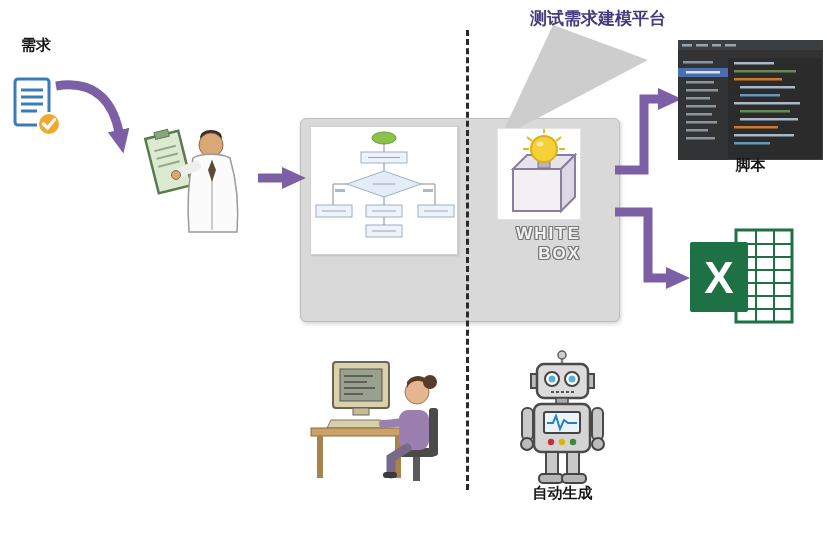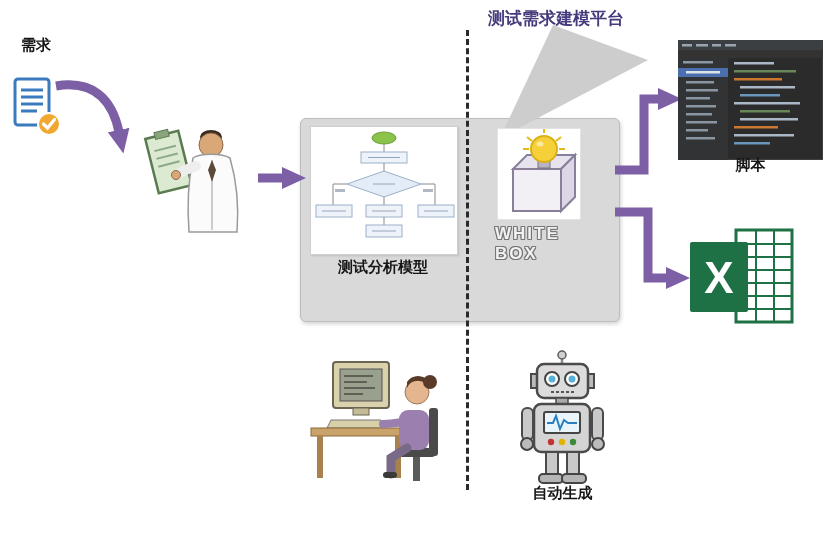--- a/index.html
+++ b/index.html
@@ -13,23 +13,23 @@
     background:#d9d9d9;border:1px solid #bdbdbd;border-radius:6px;
     box-shadow:1px 2px 4px rgba(0,0,0,0.18);
   }
   .panel{
     background:#ffffff;border:1px solid #cfcfcf;box-shadow:1px 1px 2px rgba(0,0,0,0.12);
   }
   .bulb-card{background:#ffffff;border:1px solid #e3e3e3;}
   .dashed-divider{
     width:0;border-left:3px dashed #2a2a2a;
   }
-  .title-line{font-size:17px;font-weight:bold;color:#453a7c;line-height:22px;white-space:nowrap;}
+  .title-line{font-size:17px;font-weight:bold;color:#453a7c;line-height:22px;white-space:nowrap;margin-left:42px;}
   .whitebox-text{
-    font-weight:bold;font-size:17px;letter-spacing:2px;line-height:20px;text-align:left;
+    font-weight:bold;font-size:17px;letter-spacing:2px;line-height:20px;text-align:right;
     color:#f2f2f2;
     text-shadow:1px 1px 0 #777,-1px -1px 0 #777,1px -1px 0 #777,-1px 1px 0 #777,0 1px 0 #777,0 -1px 0 #777,1px 0 0 #777,-1px 0 0 #777;
   }
   .strategy-text{font-weight:bold;font-size:15px;line-height:19px;text-align:center;color:#111;}
   svg{display:block;}
 </style>
 </head>
 <body>
 
 <div id="canvas">
@@ -58,21 +58,20 @@
       <rect x="55" y="78" width="36" height="12" fill="#eef3fa" stroke="#9bb0c9"></rect>
       <rect x="107" y="78" width="36" height="12" fill="#eef3fa" stroke="#9bb0c9"></rect>
       <line x1="11" y1="84" x2="35" y2="84" stroke="#92a4bb"></line>
       <line x1="61" y1="84" x2="85" y2="84" stroke="#92a4bb"></line>
       <line x1="113" y1="84" x2="137" y2="84" stroke="#92a4bb"></line>
       <line x1="73" y1="90" x2="73" y2="98" stroke="#8a8a8a"></line>
       <rect x="55" y="98" width="36" height="12" fill="#eef3fa" stroke="#9bb0c9"></rect>
       <line x1="61" y1="104" x2="85" y2="104" stroke="#92a4bb"></line>
     </svg>
   </div>
-  <div class="abs label" style="left:310px;top:258px;width:146px;">测试分析模型</div>
 
   <div class="abs bulb-card" style="left:497px;top:128px;width:82px;height:90px;">
     <svg width="82" height="90" viewBox="0 0 82 90">
       <polygon points="15,40 63,40 63,82 15,82" fill="#f2f0f5" stroke="#8a7f9a" stroke-width="2"></polygon>
       <polygon points="15,40 29,26 77,26 63,40" fill="#e6e2ee" stroke="#8a7f9a" stroke-width="2"></polygon>
       <polygon points="63,40 77,26 77,68 63,82" fill="#dcd6e6" stroke="#8a7f9a" stroke-width="2"></polygon>
       <line x1="46" y1="4" x2="46" y2="0" stroke="#e8b817" stroke-width="2"></line>
       <line x1="29" y1="8" x2="34" y2="12" stroke="#e8b817" stroke-width="2"></line>
       <line x1="63" y1="8" x2="58" y2="12" stroke="#e8b817" stroke-width="2"></line>
       <line x1="25" y1="20" x2="31" y2="20" stroke="#e8b817" stroke-width="2"></line>

